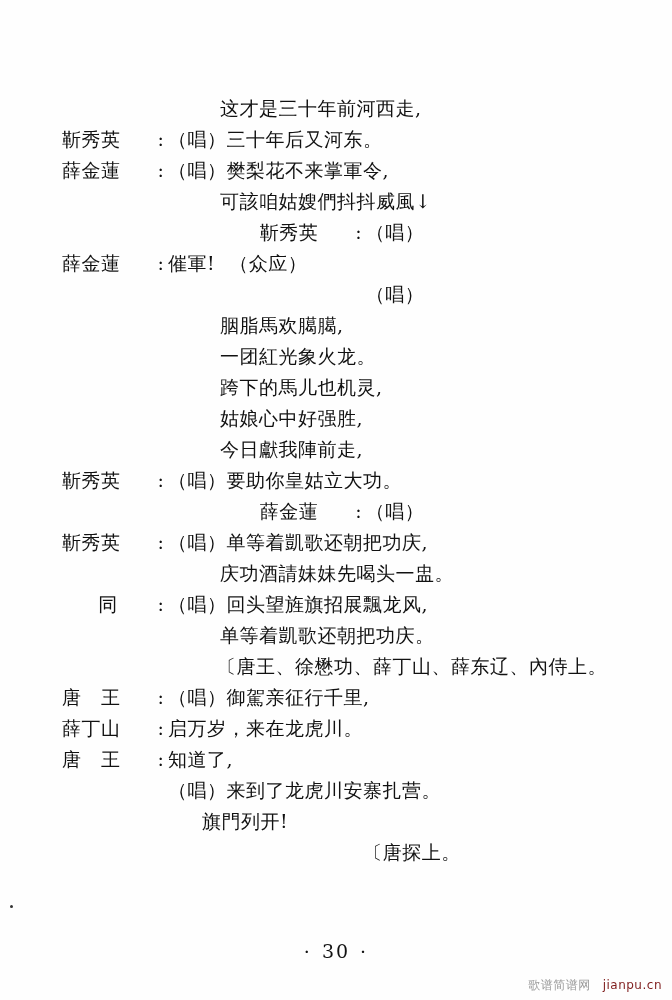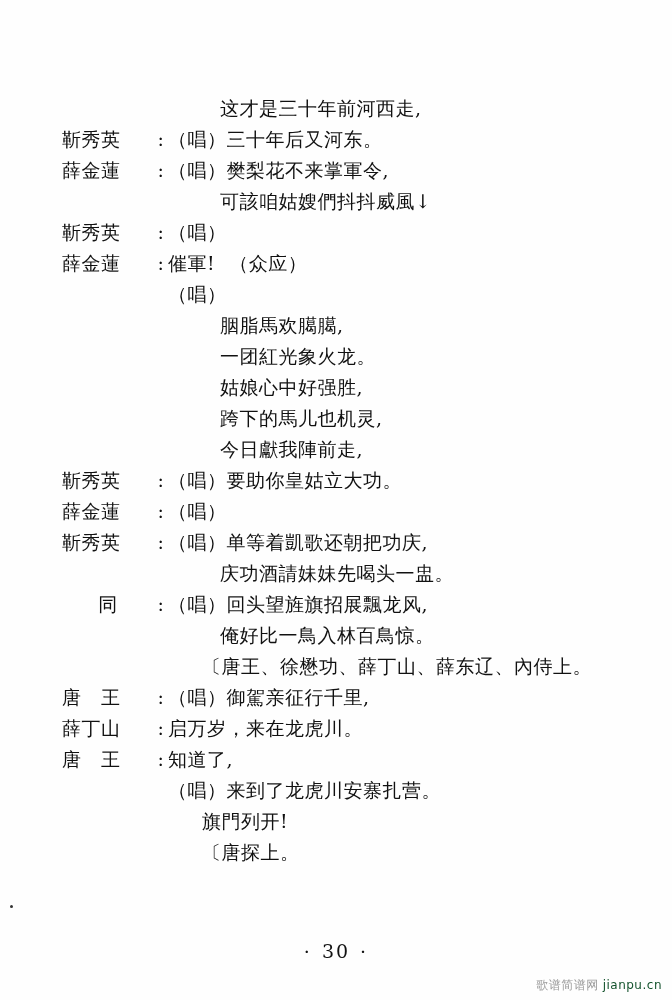--- a/index.html
+++ b/index.html
@@ -28,20 +28,21 @@
     top: 96px;
     width: 560px;
   }
   .line {
     display: flex;
     align-items: baseline;
     margin-bottom: 7px;
     font-size: 19px;
     line-height: 24px;
     letter-spacing: 0.5px;
+    justify-content: center;
   }
   .speaker {
     width: 92px;
     flex: 0 0 92px;
     text-align: justify;
     font-size: 19px;
     white-space: nowrap;
   }
   .speaker.center {
     text-align: center;
@@ -89,22 +90,22 @@
   .watermark {
     position: absolute;
     right: 10px;
     bottom: 6px;
     font-size: 12px;
     color: #9a9a9a;
     font-family: "DejaVu Sans", "Liberation Sans", sans-serif;
     letter-spacing: 0.5px;
   }
   .watermark .site {
-    color: #14532d;
-    margin-left: 4px;
+    color: #7f1d1d;
+    margin-left: 12px;
   }
   .edge-mark {
     position: absolute;
     left: 10px;
     top: 905px;
     width: 3px;
     height: 3px;
     background: #333;
     border-radius: 50%;
   }
@@ -174,34 +175,34 @@
       <span class="speaker"></span>
       <span class="colon"></span>
       <span class="cue-space" style="width:52px;flex:0 0 52px;"></span>
       <span class="text">一团紅光象火龙。</span>
     </div>
 
     <div class="line cont">
       <span class="speaker"></span>
       <span class="colon"></span>
       <span class="cue-space" style="width:52px;flex:0 0 52px;"></span>
+      <span class="text">跨下的馬儿也机灵,</span>
+    </div>
+
+    <div class="line cont">
+      <span class="speaker"></span>
+      <span class="colon"></span>
+      <span class="cue-space" style="width:52px;flex:0 0 52px;"></span>
       <span class="text">姑娘心中好强胜,</span>
     </div>
 
     <div class="line cont">
       <span class="speaker"></span>
       <span class="colon"></span>
       <span class="cue-space" style="width:52px;flex:0 0 52px;"></span>
-      <span class="text">跨下的馬儿也机灵,</span>
-    </div>
-
-    <div class="line cont">
-      <span class="speaker"></span>
-      <span class="colon"></span>
-      <span class="cue-space" style="width:52px;flex:0 0 52px;"></span>
       <span class="text">今日獻我陣前走,</span>
     </div>
 
     <div class="line">
       <span class="speaker">靳秀英</span>
       <span class="colon">:</span>
       <span class="cue">（唱）</span>
       <span class="text">要助你皇姑立大功。</span>
     </div>
 
@@ -230,21 +231,21 @@
       <span class="speaker center">同</span>
       <span class="colon">:</span>
       <span class="cue">（唱）</span>
       <span class="text">回头望旌旗招展飄龙风,</span>
     </div>
 
     <div class="line cont">
       <span class="speaker"></span>
       <span class="colon"></span>
       <span class="cue-space" style="width:52px;flex:0 0 52px;"></span>
-      <span class="text">俺好比一鳥入林百鳥惊。</span>
+      <span class="text">单等着凱歌还朝把功庆。</span>
     </div>
 
     <div class="line cont stage-line">
       <span class="speaker"></span>
       <span class="colon"></span>
       <span class="cue-space" style="width:34px;flex:0 0 34px;"></span>
       <span class="stage">〔唐王、徐懋功、薛丁山、薛东辽、內侍上。</span>
     </div>
 
     <div class="line">

